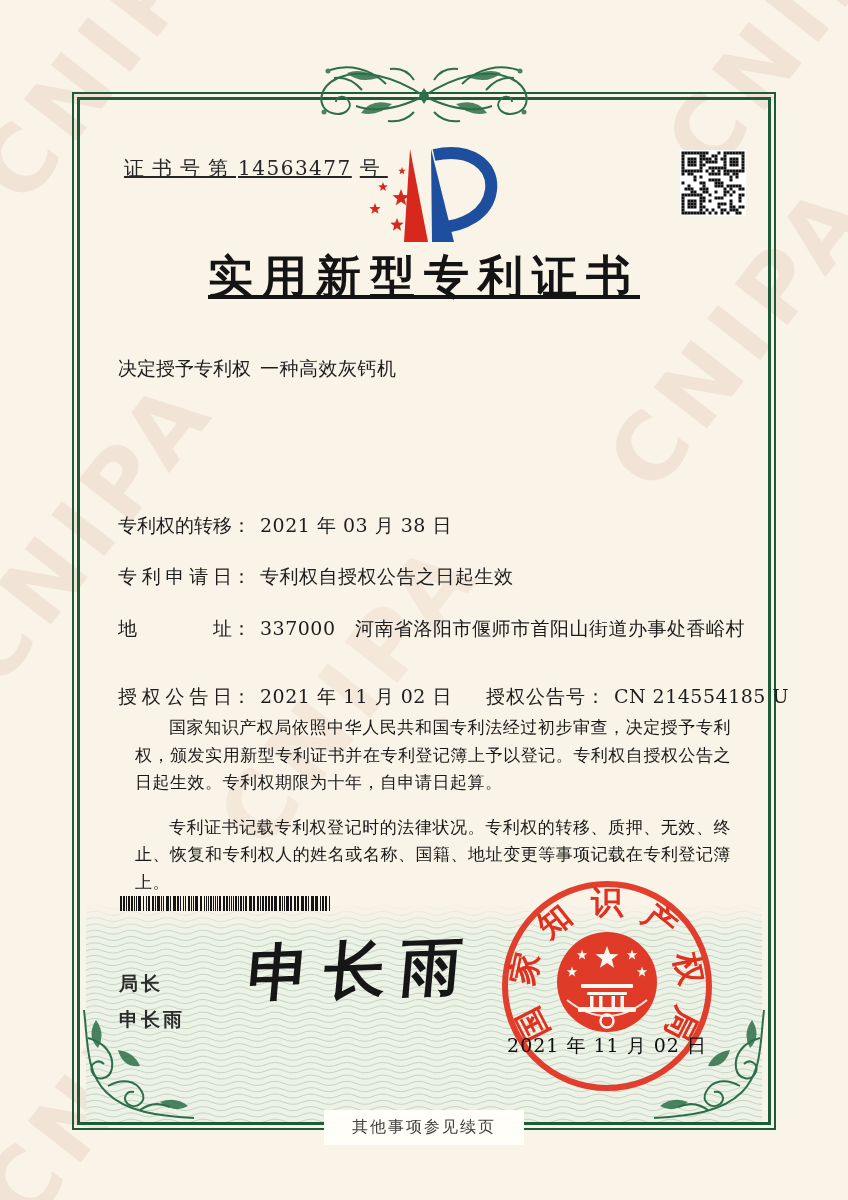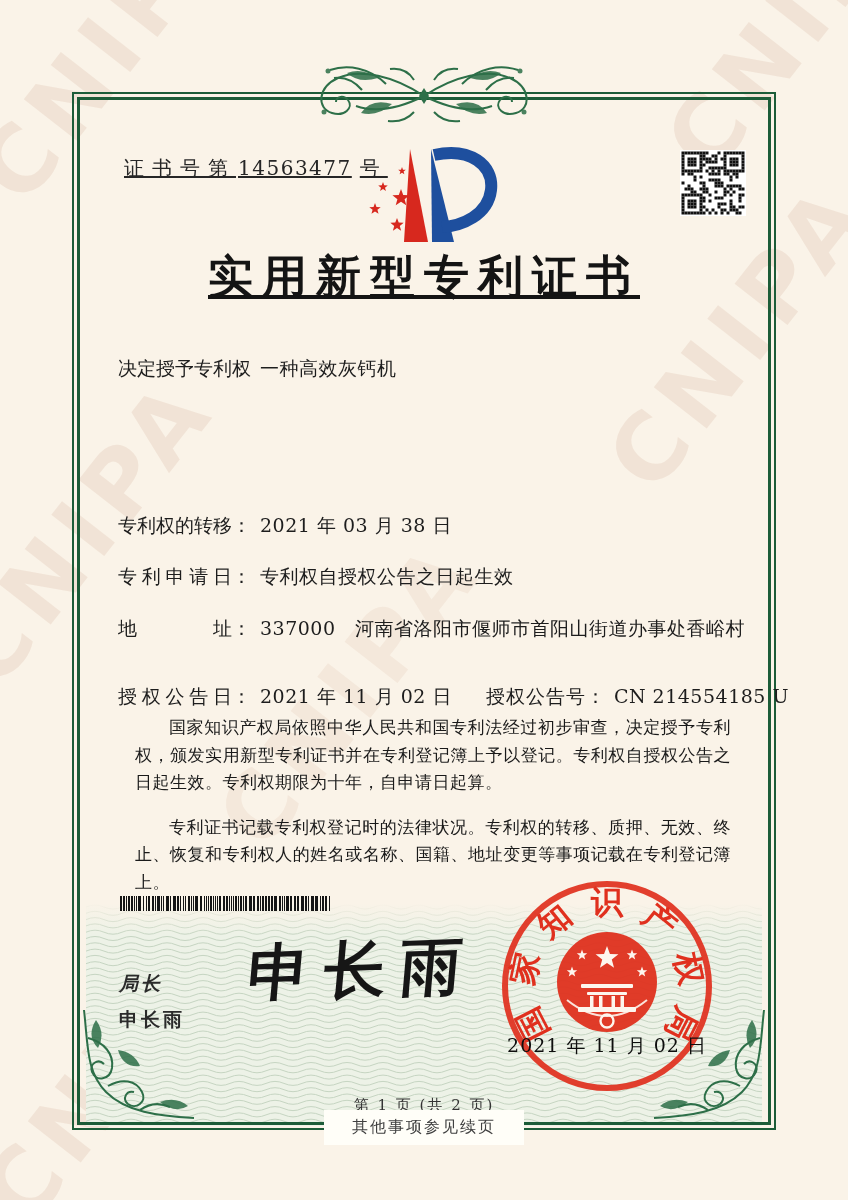--- a/index.html
+++ b/index.html
@@ -50,21 +50,21 @@
   
   .body-text{position:absolute; left:118px; top:697px; width:630px; z-index:2;
     font-size:17px; line-height:1.62; text-align:justify; color:#1a1a1a; letter-spacing:0.5px;}
   .body-text p{margin:17px; text-indent:2em;}
   
   .barcode{left:120px; top:896px; width:216px; height:15px; z-index:2;}
   
   .signer{position:absolute; left:119px; z-index:3;
     font-family:"DejaVu Sans","Liberation Sans",sans-serif;
     font-size:19px; font-weight:600; letter-spacing:3px; color:#2b2b2b;}
-  .signer-title{top:971px;font-style:italic;} .signer-name{top:1007px;}
+  .signer-title{top:971px;} .signer-name{top:1007px;}
   .signature{position:absolute; left:248px; top:928px; z-index:3;
     font-size:62px; font-weight:600; letter-spacing:14px; color:#161616;
     transform:rotate(-2deg) skewX(-7deg); white-space:nowrap;}
   
   .seal{position:absolute; left:497px; top:876px; width:220px; height:220px; z-index:3;}
   .seal-date{position:absolute; left:497px; top:1033px; width:220px; z-index:4;
     text-align:center; font-size:19px; color:#0e0e0e; letter-spacing:1px; white-space:nowrap;}
   
   .page-info{position:absolute; left:0; right:0; top:1096px; z-index:2;
     text-align:center; font-size:15px; letter-spacing:2px; color:#333;}
@@ -541,16 +541,15 @@
         <rect x="4.5" y="14" width="3.5" height="11"></rect>
         <rect x="13.5" y="14" width="3.5" height="11"></rect>
         <rect x="-29" y="25" width="58" height="5" rx="1"></rect>
       </g>
       <circle cx="0" cy="39" r="6.5" fill="none" stroke="#fdf6ee" stroke-width="2.4"></circle>
       <path d="M-40,18 Q0,50 40,18" fill="none" stroke="#fdf6ee" stroke-width="2" opacity="0.9"></path>
     </g>
   </svg>
   <div class="seal-date">2021 年 11 月 02 日</div>
 
-  <div class="page-info">第 1 页 (共 2 页)</div>
   <div class="note">其他事项参见续页</div>
 
 </div>
 
 </body></html>

